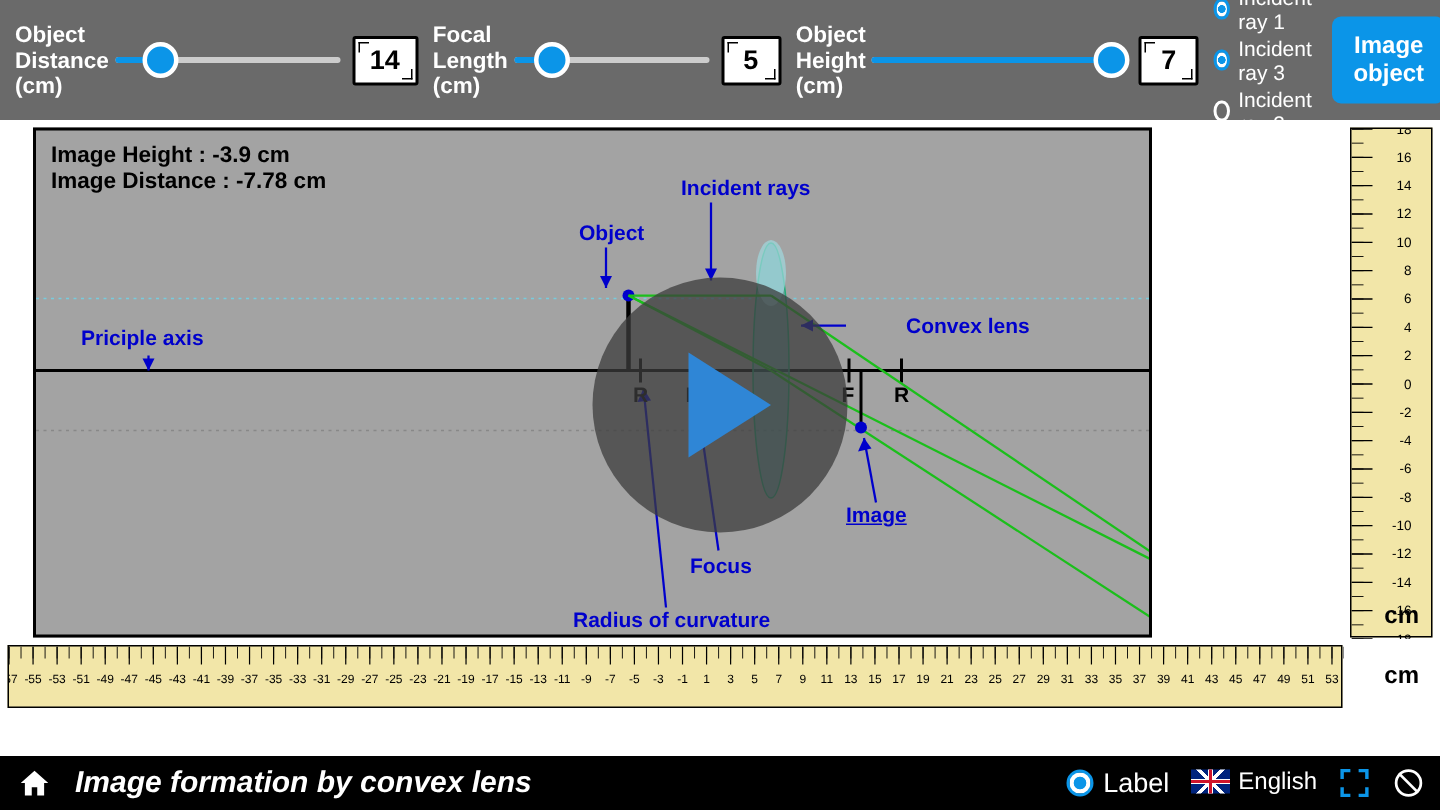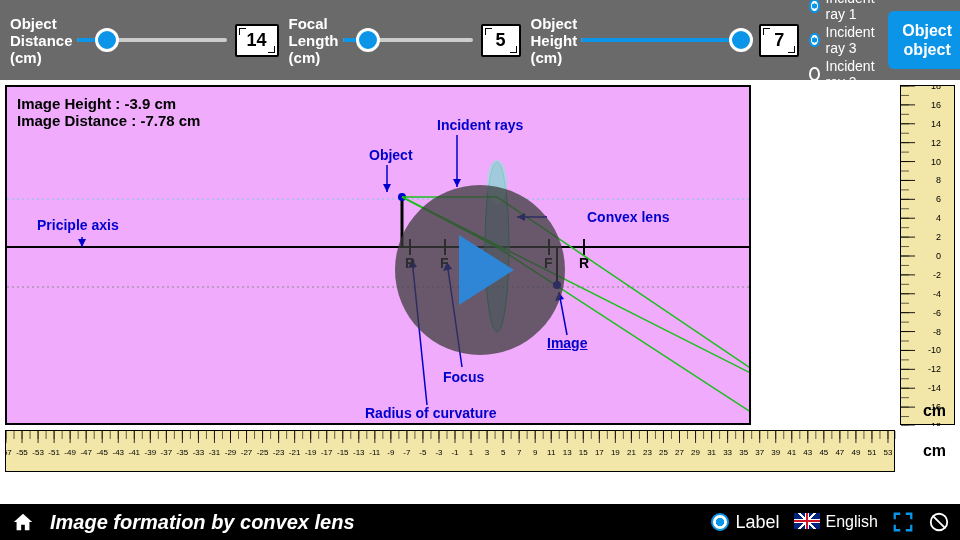--- a/index.html
+++ b/index.html
@@ -20,21 +20,21 @@
   .valbox::after { bottom: 2px; right: 2px; border-left: none; border-top: none; }
 
   .rays-col { display: flex; flex-direction: column; gap: 2px; font-size: 14px; }
   .rays-col label { display: flex; align-items: center; gap: 6px; }
   .radio { width: 14px; height: 14px; border-radius: 50%; border: 2px solid #fff; display: inline-block; }
   .radio.on { background: radial-gradient(circle, #0b95e8 40%, #fff 45%); border-color: #0b95e8; }
 
   .invert-btn { background: #0b95e8; color: #fff; border: none; border-radius: 6px; padding: 10px 14px; font-size: 16px; font-weight: bold; text-align: center; cursor: pointer; line-height: 1.2; }
 
   
-  .canvas-wrap { position: absolute; top: 85px; left: 5px; width: 746px; height: 340px; border: 2px solid #000; background: #f0abfc; overflow: hidden; }
+  .canvas-wrap { position: absolute; top: 85px; left: 22px; width: 746px; height: 340px; border: 2px solid #000; background: #a3a3a3; overflow: hidden; }
   .info { position: absolute; top: 8px; left: 10px; font-weight: bold; font-size: 15px; }
   .lbl { position: absolute; color: #0000cc; font-weight: bold; font-size: 14px; }
 
   
   .vruler { position: absolute; top: 85px; right: 5px; width: 55px; height: 340px; background: #f2e6a8; border: 1px solid #000; }
   .hruler { position: absolute; top: 430px; left: 5px; width: 890px; height: 42px; background: #f2e6a8; border: 1px solid #000; }
   .unit-cm { position: absolute; font-weight: bold; font-size: 16px; }
 
   
   .play-overlay { position: absolute; left: 50%; top: 50%; width: 170px; height: 170px; margin-left: -85px; margin-top: -85px; background: rgba(60,60,60,0.75); border-radius: 50%; display: flex; align-items: center; justify-content: center; }
@@ -104,21 +104,21 @@
       </label>
     <label>
         <span class="radio on"></span>
         <span>Incident ray 3</span>
       </label>
     <label>
         <span class="radio"></span>
         <span>Incident ray 3</span>
       </label>
   </div>
-  <button class="invert-btn"><span>Object
+  <button class="invert-btn"><span>Image
 object</span></button>
 </div>
 
 <div class="canvas-wrap">
   <div class="info">
     <div><span>Image Height : </span><span>-3.9 cm</span></div>
     <div><span>Image Distance : </span><span>-7.78 cm</span></div>
   </div>
 
   <svg width="890" height="340" style="position:absolute;top:0;left:0;">

